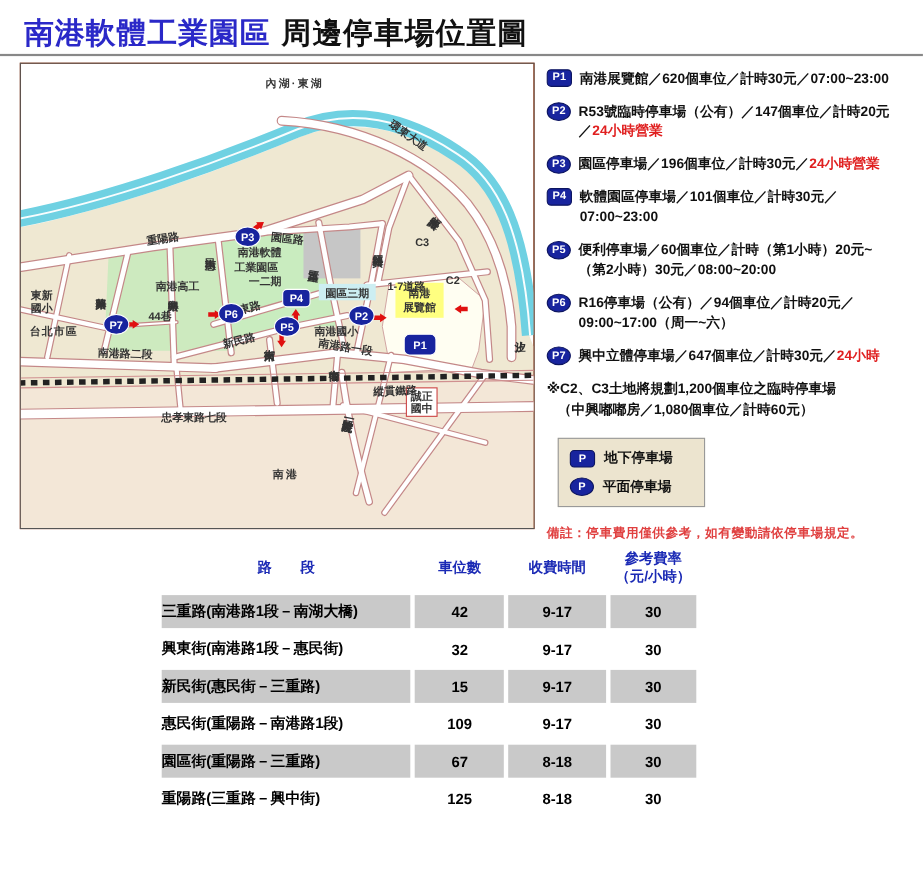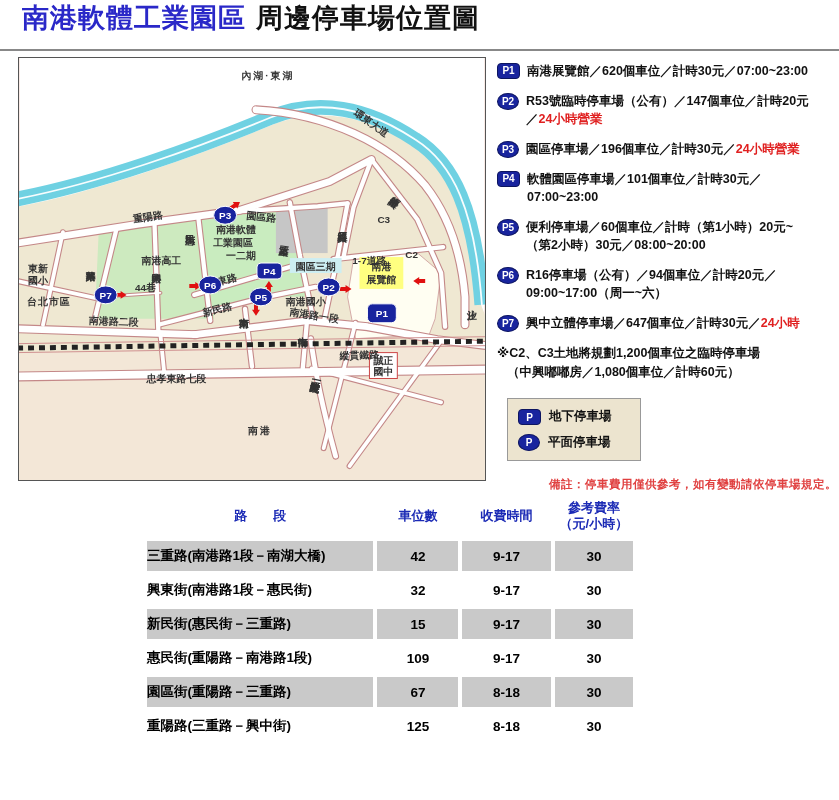--- a/index.html
+++ b/index.html
@@ -1,19 +1,19 @@
 <!DOCTYPE html>
 <html><head>
 <meta charset="utf-8">
 <style>
   html,body{margin:0;padding:0;background:#fff;font-family:"Liberation Sans","DejaVu Sans",sans-serif;}
   #stage{position:relative;width:839px;height:800px;background:#fff;overflow:hidden;}
 
   
-  .title{position:absolute;left:22px;top:0;font-size:27px;font-weight:bold;letter-spacing:1px;white-space:nowrap;font-family:Liberation Mono, monospace;}
+  .title{position:absolute;left:22px;top:12px;font-size:27px;font-weight:bold;letter-spacing:1px;white-space:nowrap;font-family:Liberation Mono, monospace;}
   .title .blue{color:#2a28c8;margin-right:10px;}
   .title .black{color:#111;}
   .rule{position:absolute;top:49px;left:0;width:839px;border-top:2px solid #888;}
 
   
   .map-panel{position:absolute;left:18px;top:57px;width:466px;height:422px;border:1px solid #555;background:#c2410c;}
   .map-panel svg{display:block;}
   .ml{font-weight:bold;fill:#333;font-size:10px;}
   .vt{writing-mode:vertical-rl;text-orientation:upright;}
   .mtext{fill:#fff;font-size:10px;font-weight:bold;text-anchor:middle;}
@@ -25,21 +25,21 @@
   .leg-item{display:flex;gap:7px;margin-bottom:12px;line-height:18px;}
   .pmark{flex:0 0 auto;width:23px;height:16px;background:#18249e;color:#fff;font-size:10px;font-weight:bold;
          display:flex;align-items:center;justify-content:center;margin-top:1px;border:1px solid #0d1560;box-sizing:border-box;}
   .pmark.sq{border-radius:4px;}
   .pmark.ci{border-radius:50%;width:22px;height:17px;}
   .red{color:#e02020;}
   .note{line-height:19px;margin-top:4px;}
   .note .l2{padding-left:10px;}
   .key-box{margin:16px 0 0 10px;width:112px;background:#ece4cf;border:1px solid #999;padding:9px 10px;display:flex;flex-direction:column;gap:8px;}
   .key-row{display:flex;align-items:center;gap:8px;font-size:12.5px;color:#111;}
-  .remark{margin-top:16px;color:#e04040;font-size:11.5px;letter-spacing:0.5px;text-align:right;}
+  .remark{margin-top:16px;color:#e04040;font-size:11.5px;letter-spacing:0.5px;}
 
   
   .tbl{position:absolute;left:110px;top:493px;width:523px;font-weight:bold;}
   .tbl-bar{background:#2433a6;color:#fff;font-size:15px;height:27px;line-height:27px;padding-left:10px;letter-spacing:3px;}
   .thead{display:flex;gap:4px;margin-top:2px;color:#1b2ab5;font-size:13px;align-items:center;height:42px;}
   .thead .cell{display:flex;flex-direction:column;align-items:center;justify-content:center;line-height:16px;}
   .c1{width:246px;margin-left:37px;}
   .c2{width:88px;}
   .c3{width:96px;}
   .c4{width:85px;}

